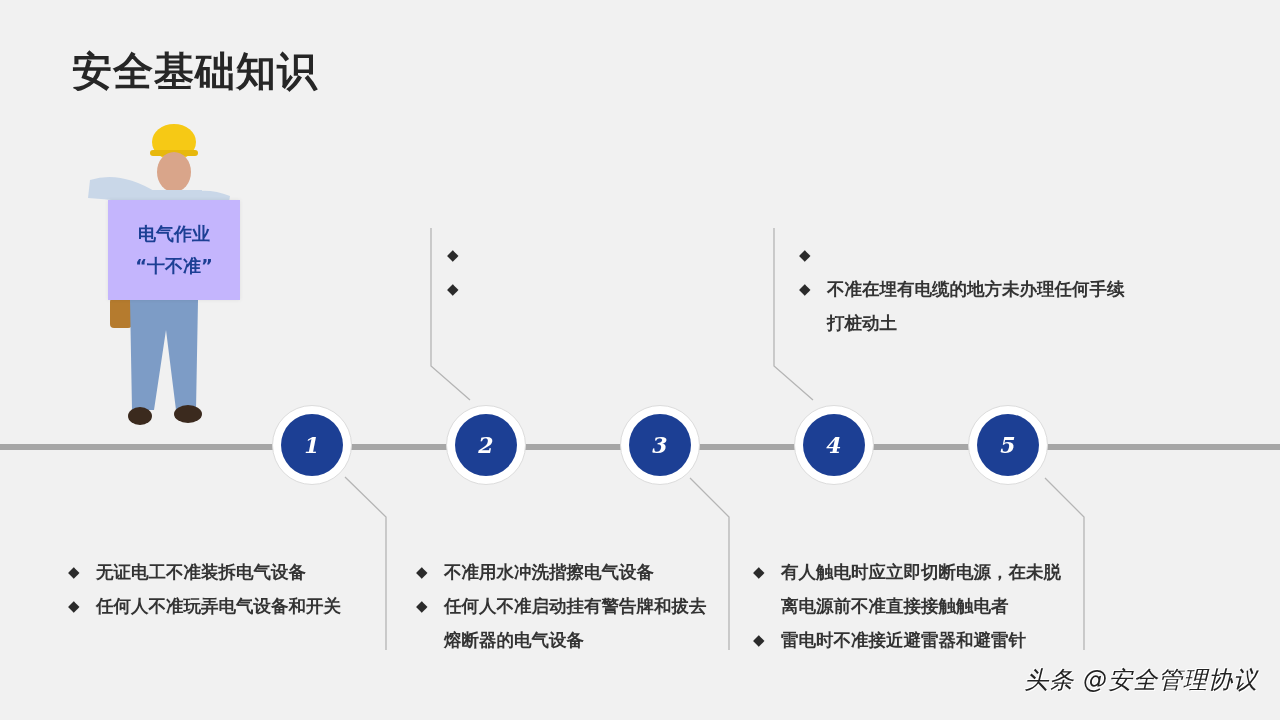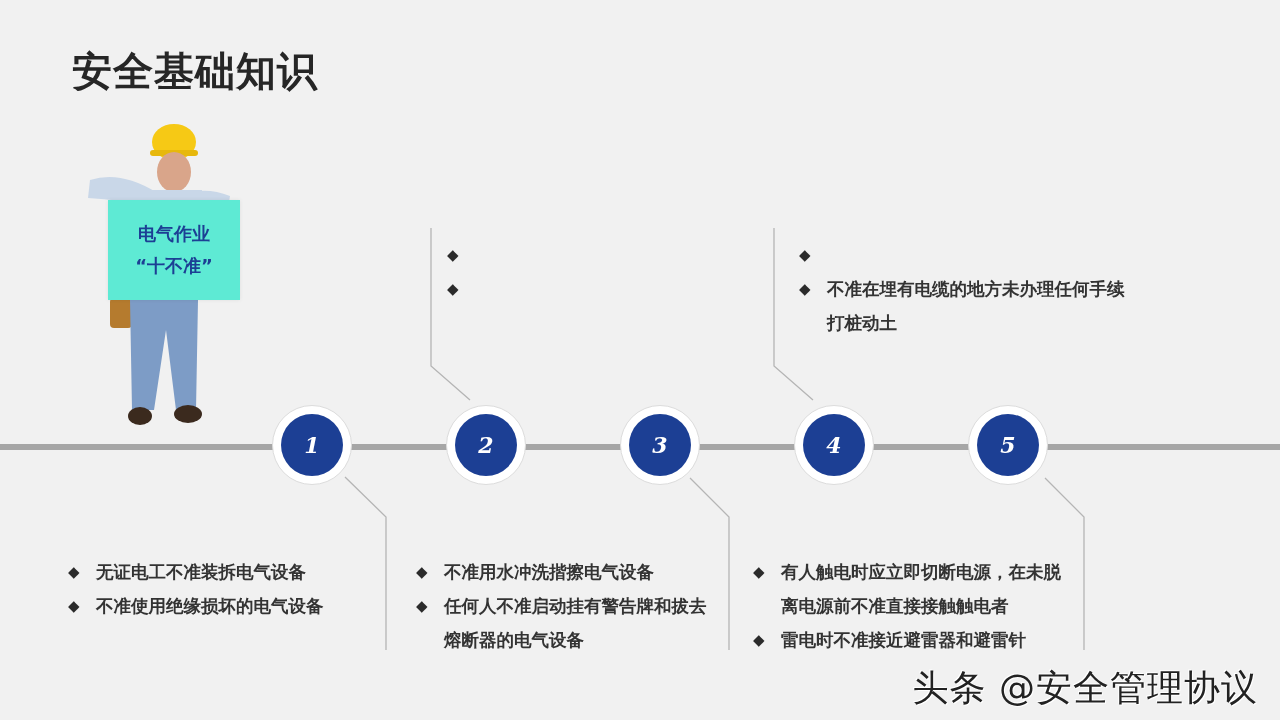--- a/index.html
+++ b/index.html
@@ -30,28 +30,29 @@
   }
   svg.connectors { position: absolute; left: 0; top: 0; }
   .block { position: absolute; font-size: 17.5px; font-weight: bold; color: #333333; line-height: 34px; }
   .item { display: flex; }
   .bullet { width: 28px; flex: 0 0 28px; font-size: 15px; color: #2b2b2b; }
   .text { white-space: normal; }
   
   .worker { position: absolute; left: 80px; top: 120px; width: 170px; height: 320px; }
   .sign {
     position: absolute; left: 108px; top: 200px; width: 132px; height: 100px;
-    background: #5eead4; box-shadow: 0 0 4px rgba(0,0,0,0.08);
+    background: #c4b5fd; box-shadow: 0 0 4px rgba(0,0,0,0.08);
     display: flex; flex-direction: column; align-items: center; justify-content: center;
     color: #1c3f94; font-weight: bold; font-size: 18px; line-height: 32px;
   }
   .watermark {
     position: absolute; right: 22px; top: 664px;
-    font-size: 36px; color: #222; letter-spacing: 1px;
+    font-size: 24px; color: #222; letter-spacing: 1px;
     text-shadow: 1px 1px 0 #fff, -1px -1px 0 #fff;
+    font-style: italic;
   }
 </style>
 </head>
 <body>
 
 <div class="title">安全基础知识</div>
 
 <div>
   <svg class="worker" viewBox="0 0 170 320" width="170" height="320">
 
@@ -106,21 +107,21 @@
   <div class="node-inner">5</div>
 </div>
 
 <div class="block" style="left:68px;top:555px;width:310px;">
   <div class="item">
     <span class="bullet">◆</span>
     <span class="text">无证电工不准装拆电气设备</span>
   </div>
   <div class="item">
     <span class="bullet">◆</span>
-    <span class="text">不准使用绝缘损坏的电气设备</span>
+    <span class="text">任何人不准玩弄电气设备和开关</span>
   </div>
 </div>
 
 <div class="block" style="left:447px;top:238px;width:300px;">
   <div class="item">
     <span class="bullet">◆</span>
   </div>
   <div class="item">
     <span class="bullet">◆</span>
   </div>

